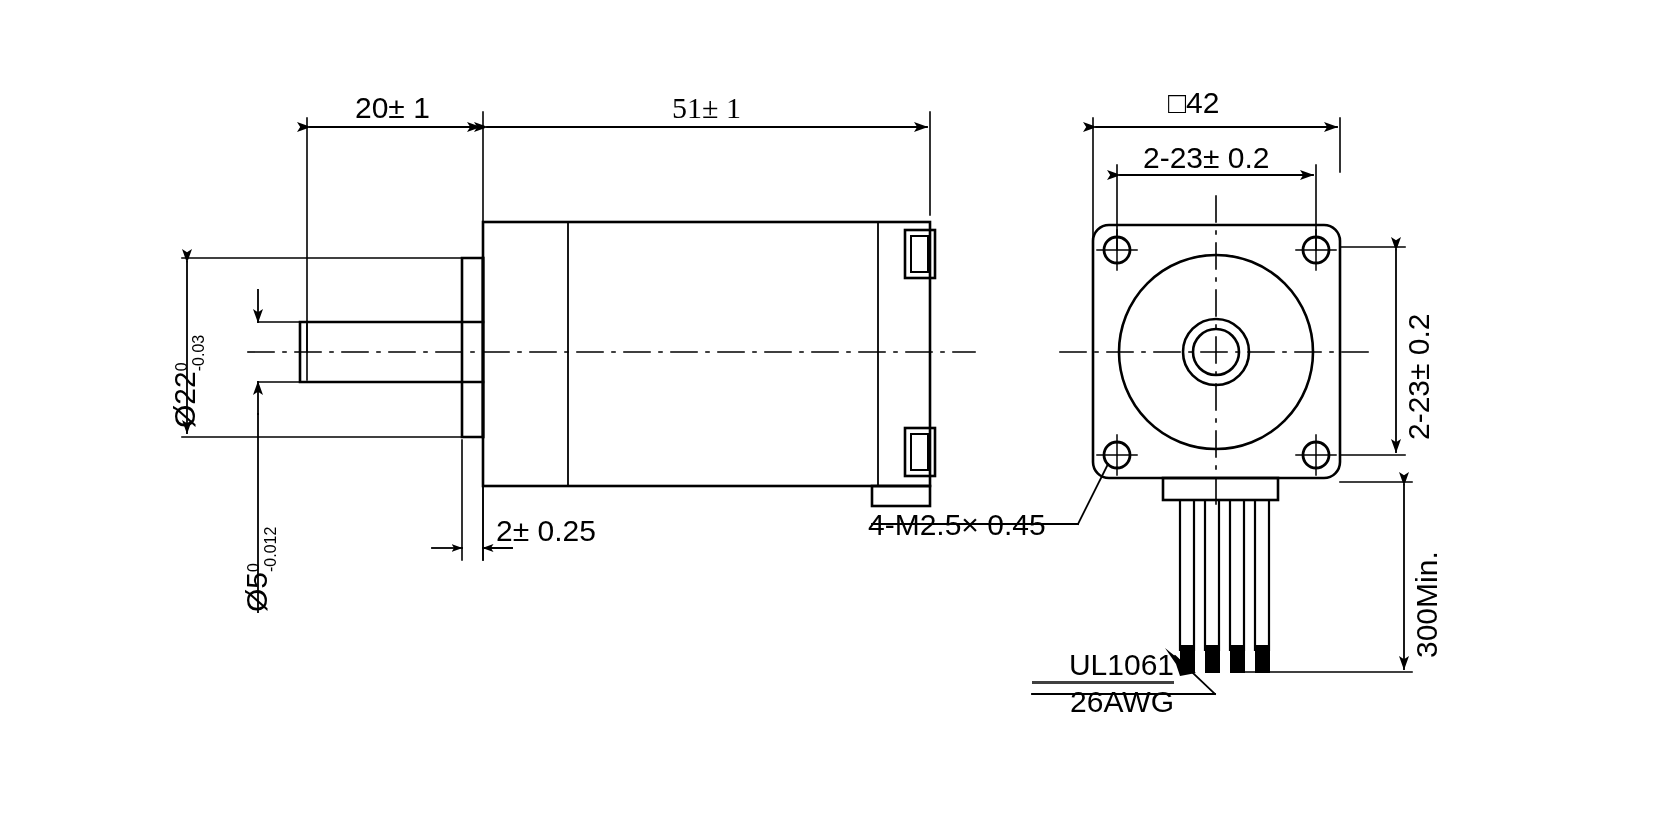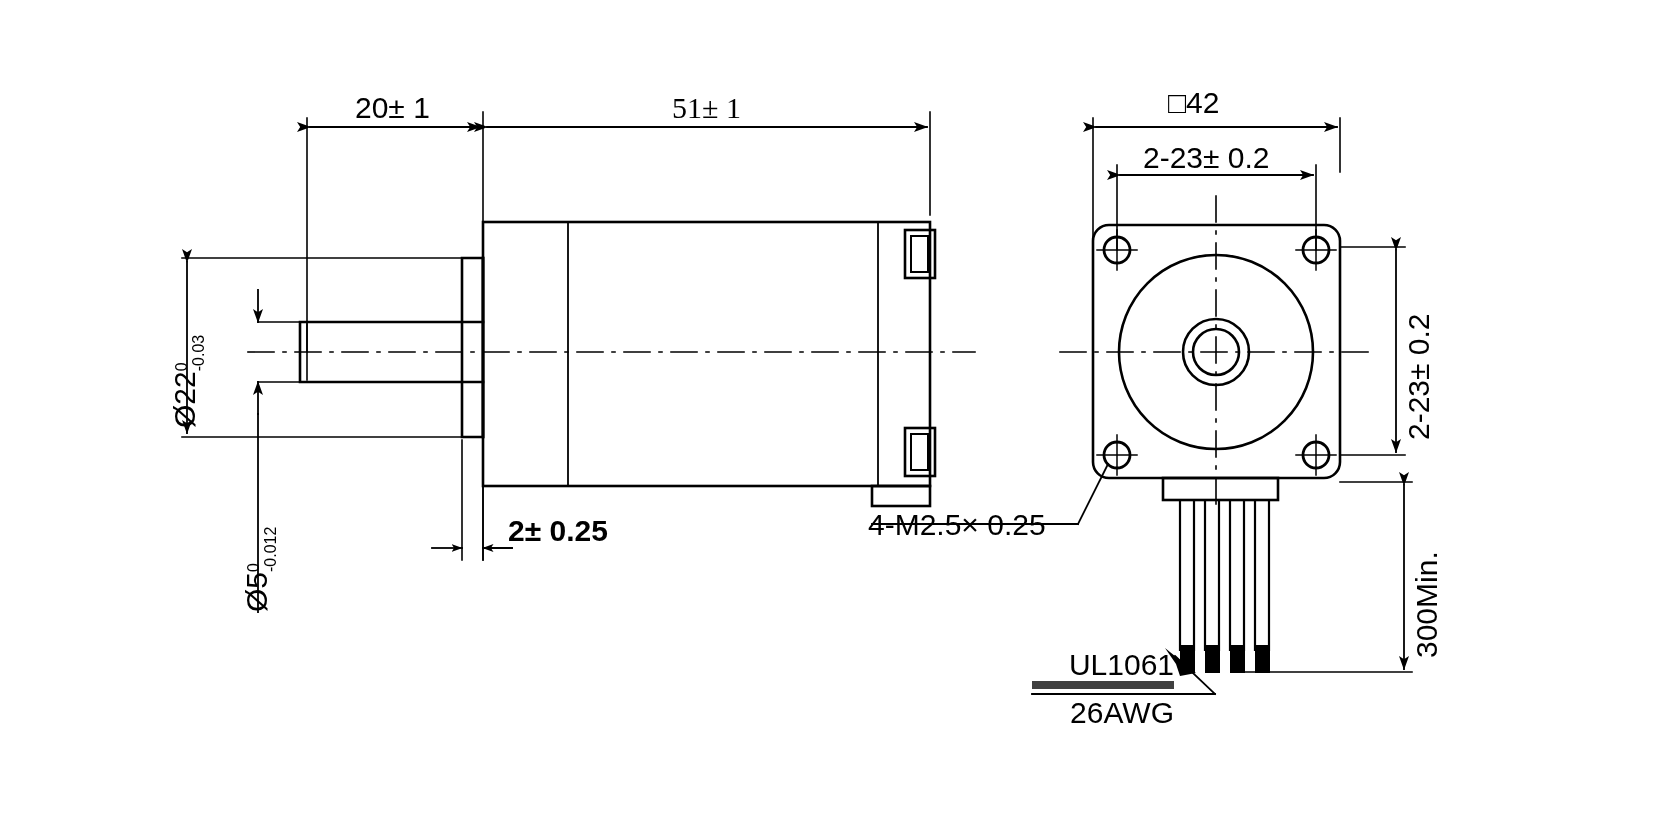--- a/index.html
+++ b/index.html
@@ -16,21 +16,21 @@
     font-family:"Liberation Sans","DejaVu Sans",sans-serif;
     color:#000;
     white-space:nowrap;
     line-height:1;
     -webkit-font-smoothing:antialiased;
   }
   .dimtext{font-size:30px;}
   .rot90{transform:rotate(-90deg);transform-origin:0 0;}
   .stack{display:inline-block;vertical-align:middle;text-align:left;}
   .stack span{display:block;font-size:16px;line-height:1.05;}
-  .underlined{border-bottom:8px solid #404040;padding-bottom:1px;}
+  .underlined{border-bottom:3px solid #404040;padding-bottom:1px;}
 </style>
 </head>
 <body>
 
 <div id="drawing-root">
 
   <svg class="dwg" viewBox="0 0 1668 834">
     <defs>
       <marker id="ah" markerWidth="14" markerHeight="10" refX="13" refY="5" orient="auto" markerUnits="userSpaceOnUse">
         <path d="M0,0 L14,5 L0,10 L3.2,5 z" fill="#000"></path>
@@ -231,38 +231,38 @@
         <path d="M1165,648 L1196,673 L1180,676 L1176,664 Z"></path>
       </g>
 
     </g>
   </svg>
 
   <div class="lbl dimtext" style="left:355px; top:93px;">20± 1</div>
 
   <div class="lbl dimtext" style="left:672px; top:93px;font-family:Liberation Serif, serif;">51± 1</div>
 
-  <div class="lbl dimtext" style="left:508px; top:516px;font-weight:bold;">2± 0.25</div>
+  <div class="lbl dimtext" style="left:496px; top:516px;">2± 0.25</div>
 
   <div class="lbl rot90" style="left:170px; top:428px;">
     <span class="dimtext">Ø22</span><span class="stack"><span>0</span><span>-0.03</span></span>
   </div>
 
   <div class="lbl rot90" style="left:242px; top:612px;">
     <span class="dimtext">Ø5</span><span class="stack"><span>0</span><span>-0.012</span></span>
   </div>
 
   <div class="lbl dimtext" style="left:1168px; top:88px;">□42</div>
 
   <div class="lbl dimtext" style="left:1143px; top:143px;">2-23± 0.2</div>
 
   <div class="lbl dimtext rot90" style="left:1404px; top:440px;">2-23± 0.2</div>
 
   <div class="lbl dimtext rot90" style="left:1412px; top:658px;">300Min.</div>
 
-  <div class="lbl dimtext" style="left:868px; top:510px;">4-M2.5× 0.25</div>
+  <div class="lbl dimtext" style="left:868px; top:510px;">4-M2.5× 0.45</div>
 
   <div class="lbl" style="left:1032px; top:650px; text-align:right; width:142px;">
     <div class="dimtext underlined" style="display:block;">UL1061</div>
-    <div class="dimtext" style="display:block; margin-top:9px;">26AWG</div>
+    <div class="dimtext" style="display:block; margin-top:3px;">26AWG</div>
   </div>
 
 </div>
 
 </body></html>

